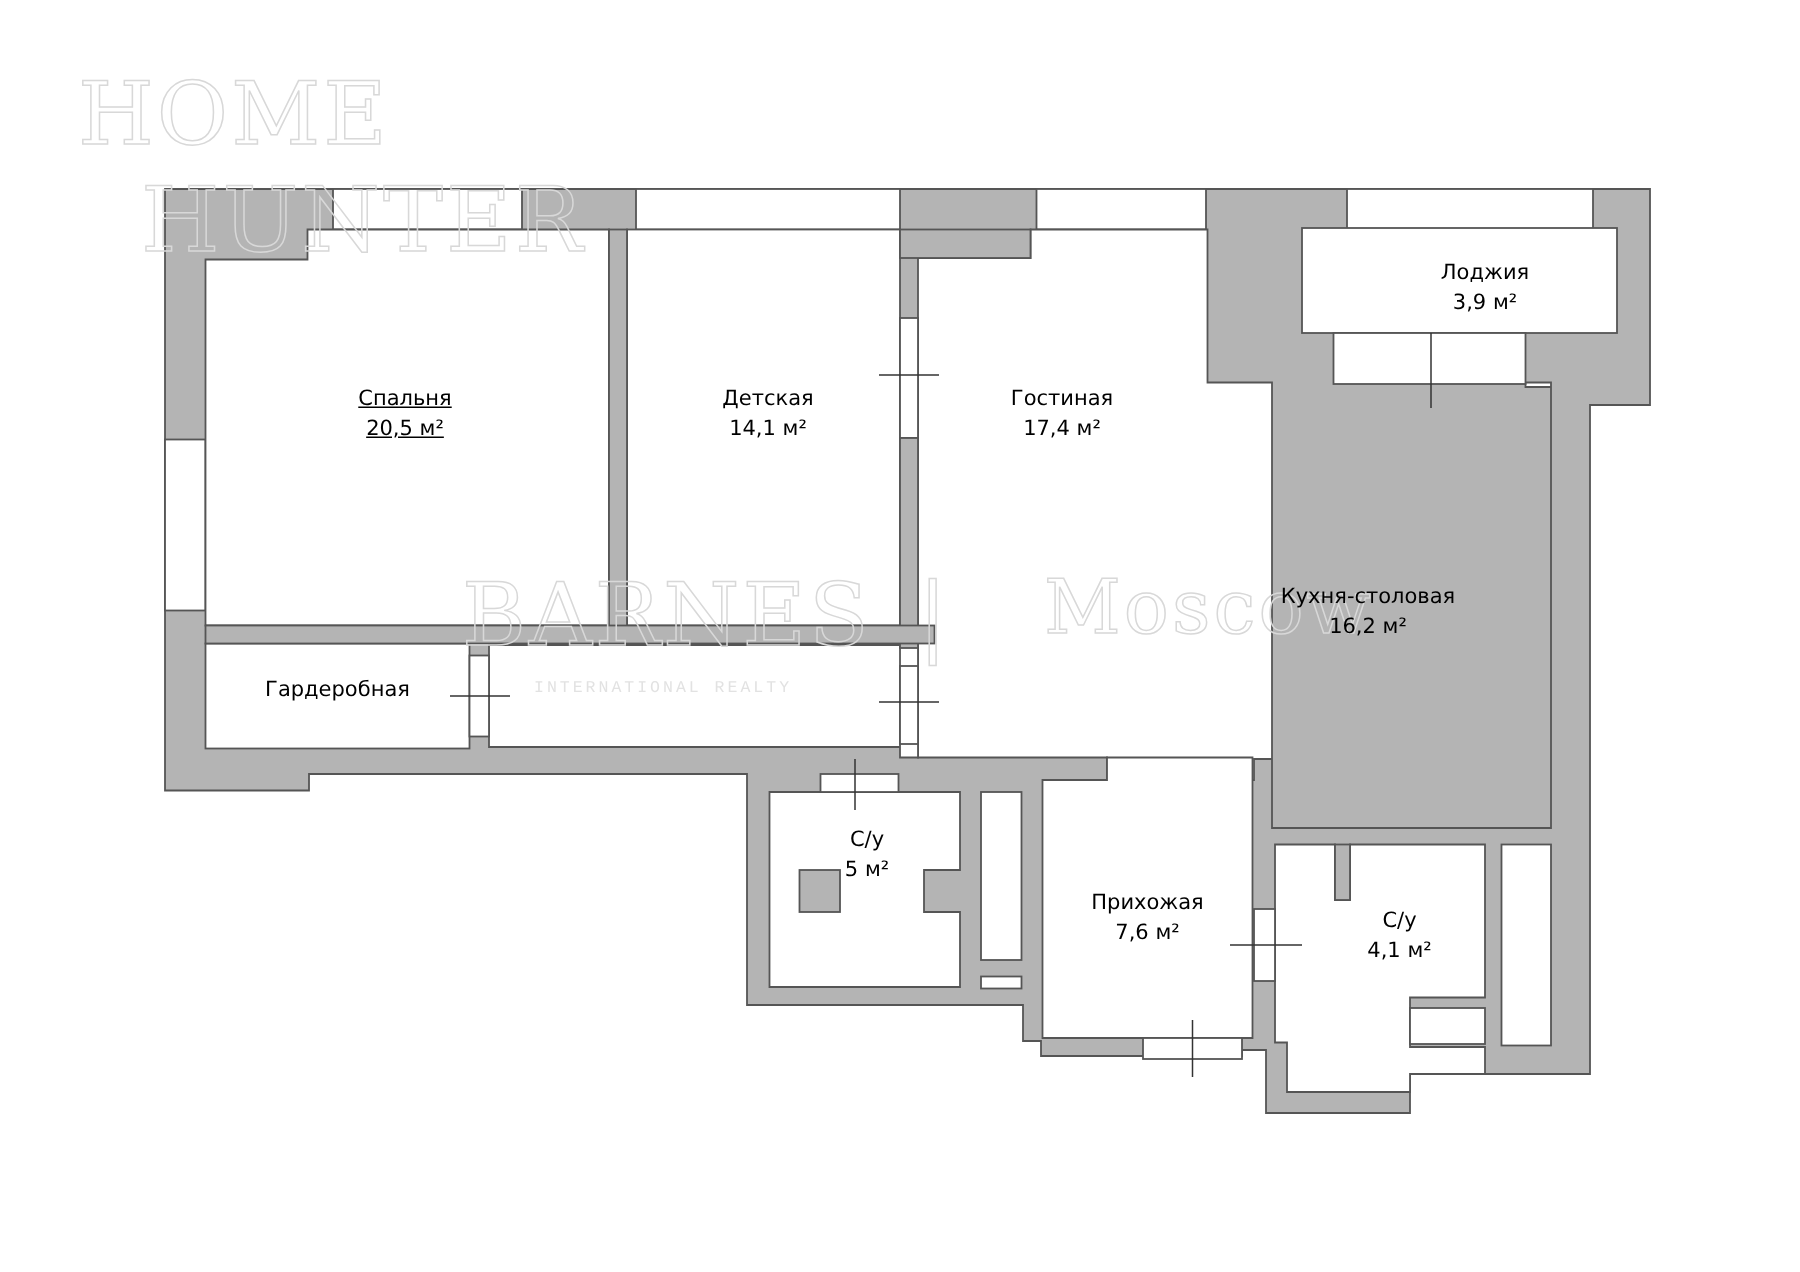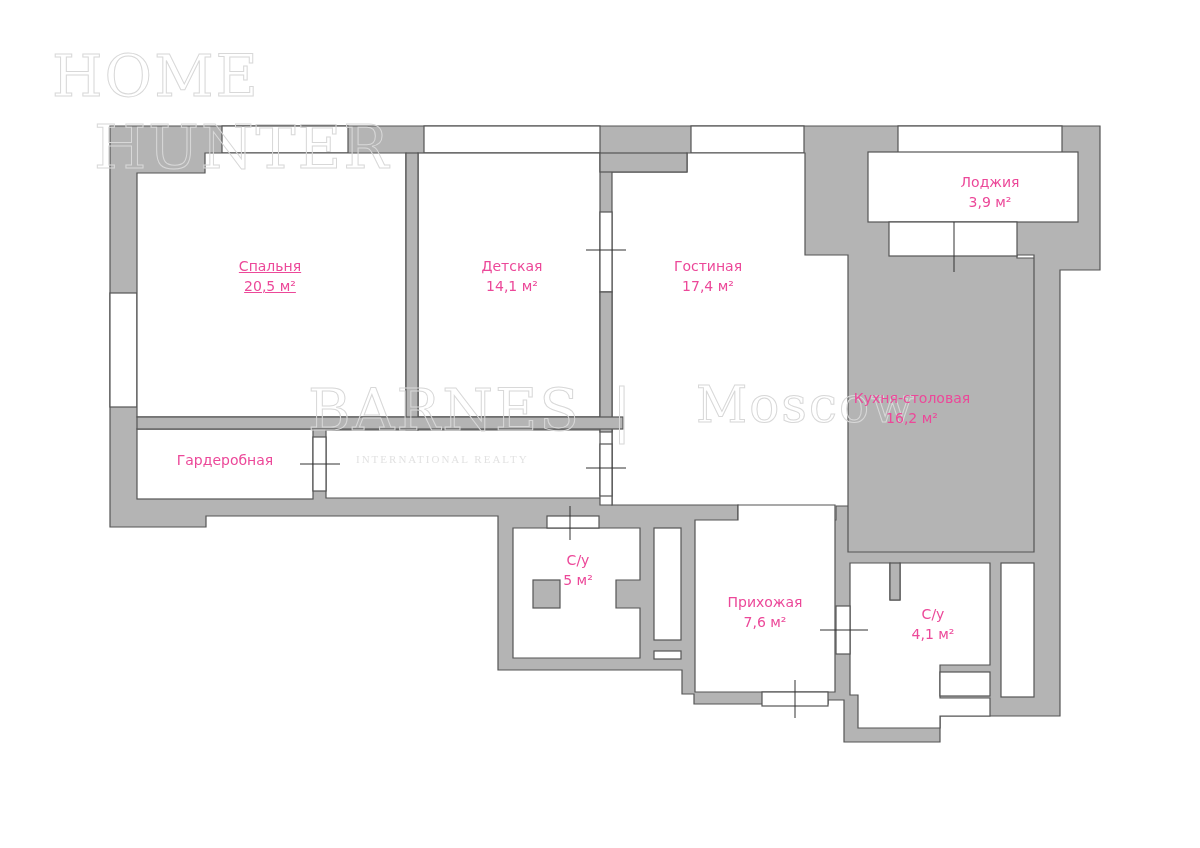--- a/index.html
+++ b/index.html
@@ -1,20 +1,20 @@
 <!DOCTYPE html>
 <html><head>
 <meta charset="utf-8">
 <style>
   html,body{margin:0;padding:0;background:#fff;}
   body{width:1200px;height:848px;position:relative;overflow:hidden;font-family:"DejaVu Sans","Liberation Sans",sans-serif;}
   #plan{position:absolute;left:0;top:0;}
-  .room-label{position:absolute;text-align:center;color:#ec4899;font-size:14px;line-height:20px;transform:translateX(-50%);white-space:nowrap;}
+  .room-label{position:absolute;text-align:center;color:#000000;font-size:14px;line-height:20px;transform:translateX(-50%);white-space:nowrap;}
   .wm{position:absolute;color:transparent;-webkit-text-stroke:1px #d8d8d8;font-family:"DejaVu Serif","Liberation Serif",serif;letter-spacing:2px;white-space:nowrap;}
-  .wm-small{position:absolute;color:#e2e2e2;font-family:Liberation Serif, serif;font-size:11px;letter-spacing:2px;white-space:nowrap;}
+  .wm-small{position:absolute;color:#e2e2e2;font-family:Liberation Mono, monospace;font-size:11px;letter-spacing:2px;white-space:nowrap;}
 </style>
 </head>
 <body>
 
 <svg id="plan" width="1200" height="848" viewBox="0 0 1200 848">
   <g fill="#b4b4b4" stroke="#555" stroke-width="1.2">
 
     <path d="M110,126 H1100 V270 H1060 V566 H1060 V716 H940 V742 H844 V700 H828 V704 H694 V694 H682 V670 H498 V516 H206 V527 H110 Z"></path>
   </g>
   <g fill="#ffffff" stroke="#555" stroke-width="1.2">

